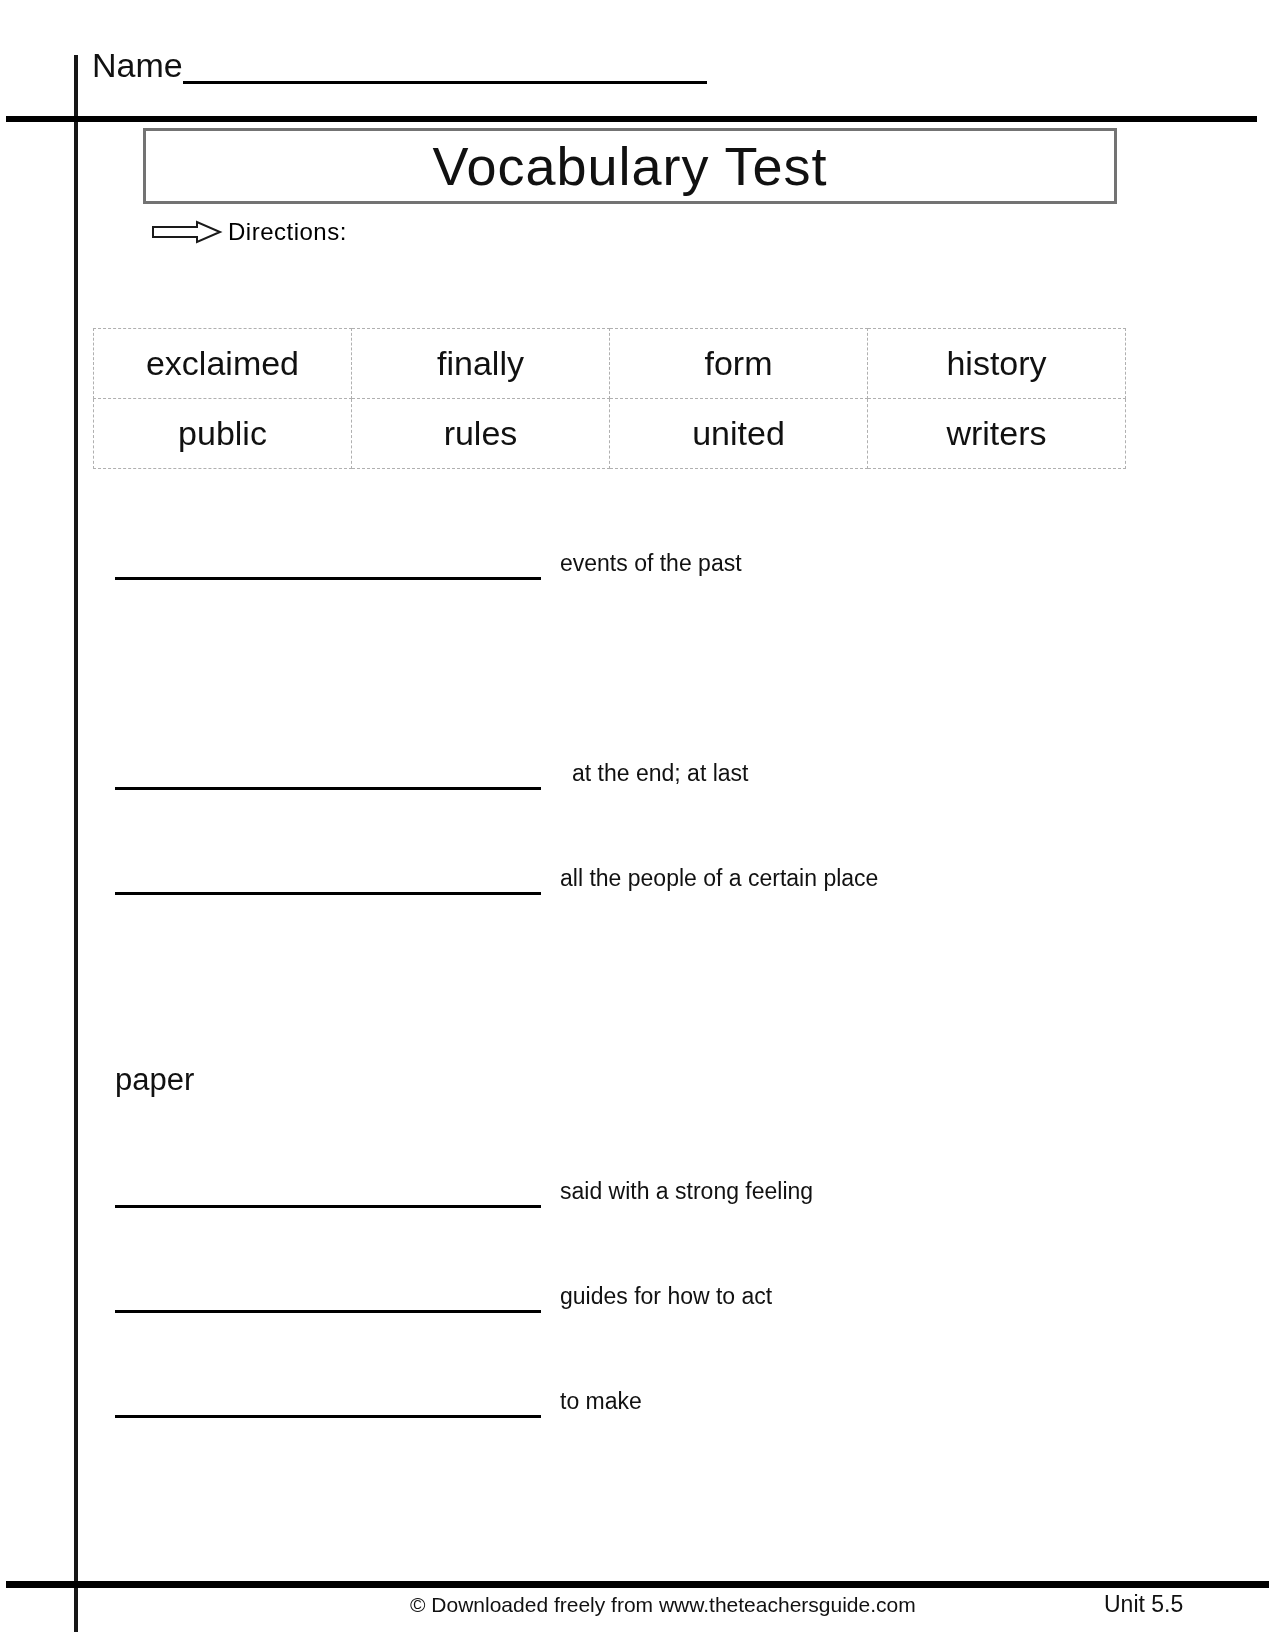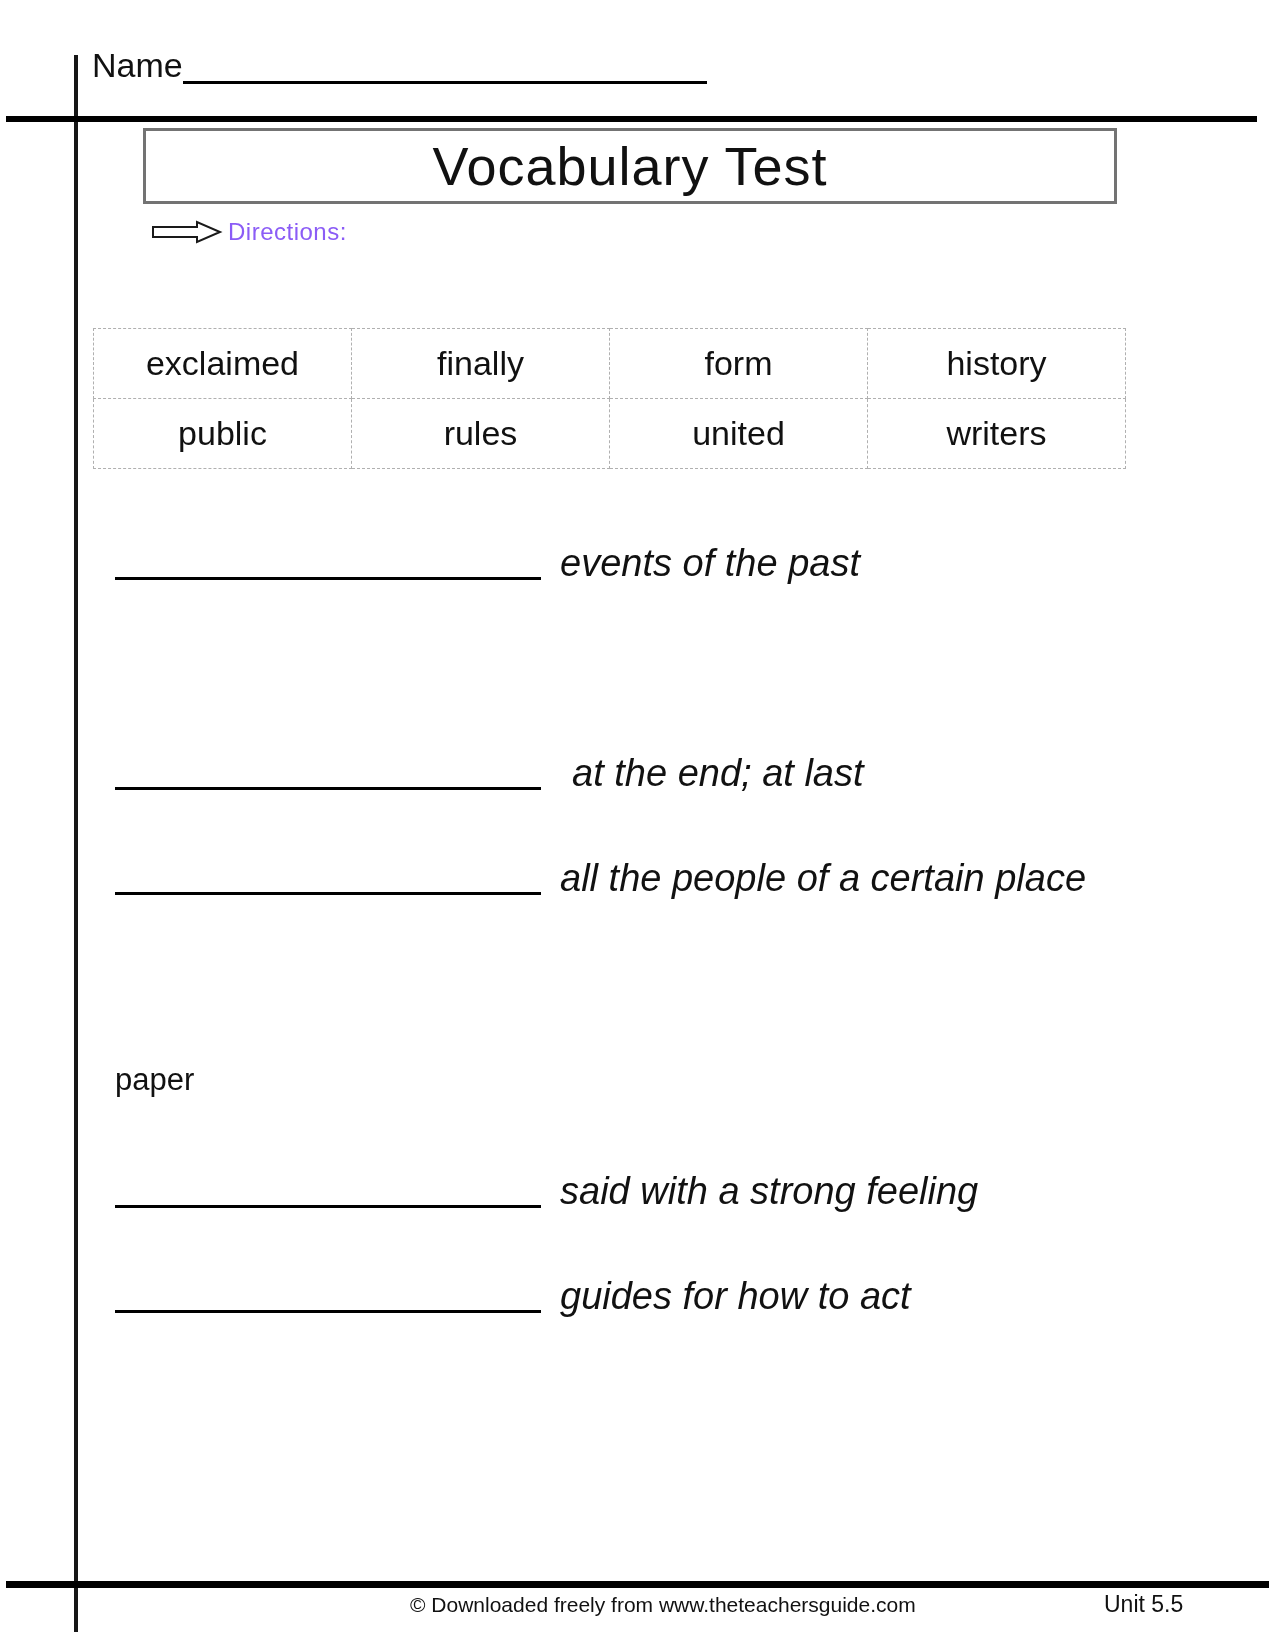--- a/index.html
+++ b/index.html
@@ -54,21 +54,21 @@
 
   
   .directions {
     position: absolute;
     left: 151px; top: 215px;
     height: 34px;
     display: flex;
     align-items: center;
   }
   .arrow-icon { display: block; }
-  .dir-label { font-size: 24px; margin-left: 5px; color: #8b5cf6; letter-spacing: 0.5px; }
+  .dir-label { font-size: 24px; margin-left: 5px; color: #000000; letter-spacing: 0.5px; }
   .dir-text  { font-size: 31px; margin-left: 16px; }
 
   
   table.word-bank {
     position: absolute;
     left: 93px; top: 328px;
     border-collapse: collapse;
     table-layout: fixed;
   }
   table.word-bank td {
@@ -87,21 +87,21 @@
     height: 37px;
     display: flex;
     align-items: flex-end;
     white-space: nowrap;
   }
   .blank {
     display: inline-block;
     width: 426px; height: 37px;
     border-bottom: 3px solid #000;
   }
-  .def-text { font-size: 38px; line-height: 34px; margin-left: 19px; font-style: italic; }
+  .def-text { font-size: 23px; line-height: 34px; margin-left: 19px; }
   .def-row.indent-sp .def-text { margin-left: 31px; }
 
   .wrap-line {
     position: absolute;
     left: 115px; top: 1062px;
     font-size: 31px;
   }
 
   
   .footer-credit {
@@ -179,18 +179,22 @@
   <div class="def-row" style="top:1171px">
     <span class="blank"></span>
     <span class="def-text">said with a strong feeling</span>
   </div>
 
   <div class="def-row" style="top:1276px">
     <span class="blank"></span>
     <span class="def-text">guides for how to act</span>
   </div>
 
+  <div class="def-row" style="top:1381px">
+    <span class="blank"></span>
+    <span class="def-text">to make</span>
+  </div>
 
   <div class="hrule bottom"></div>
   <div class="footer-credit">© Downloaded freely from www.theteachersguide.com</div>
   <div class="footer-unit">Unit 5.5</div>
 
 </div>
 
 </body></html>

